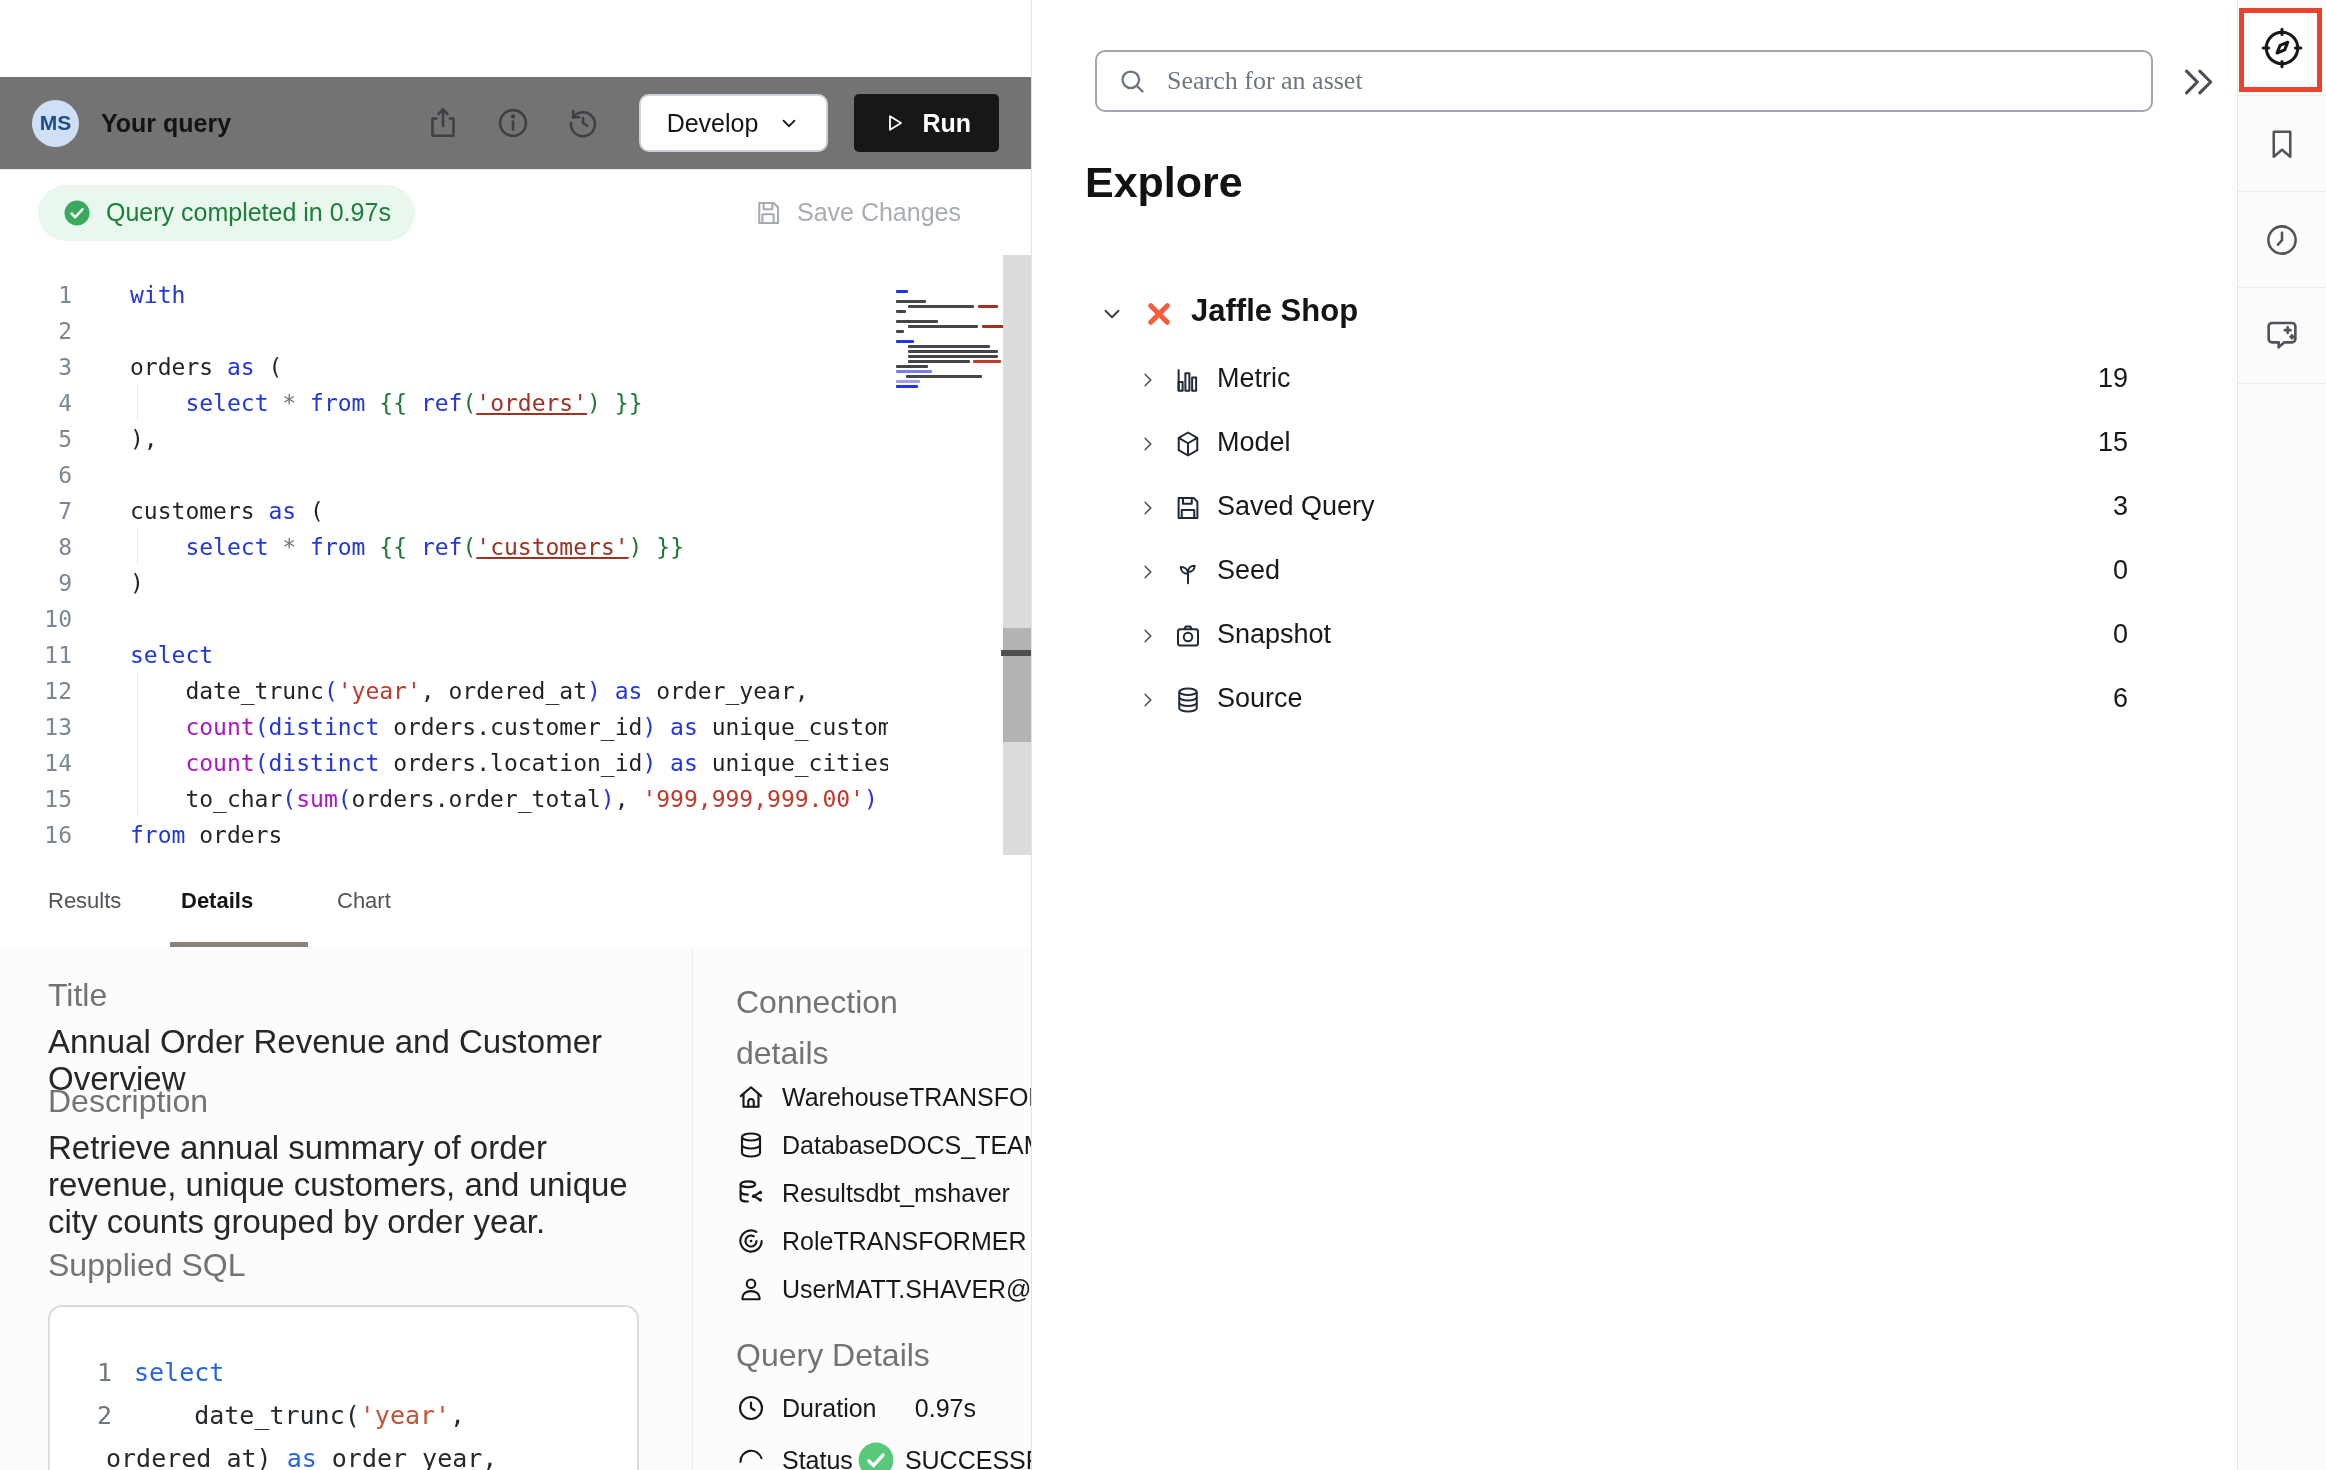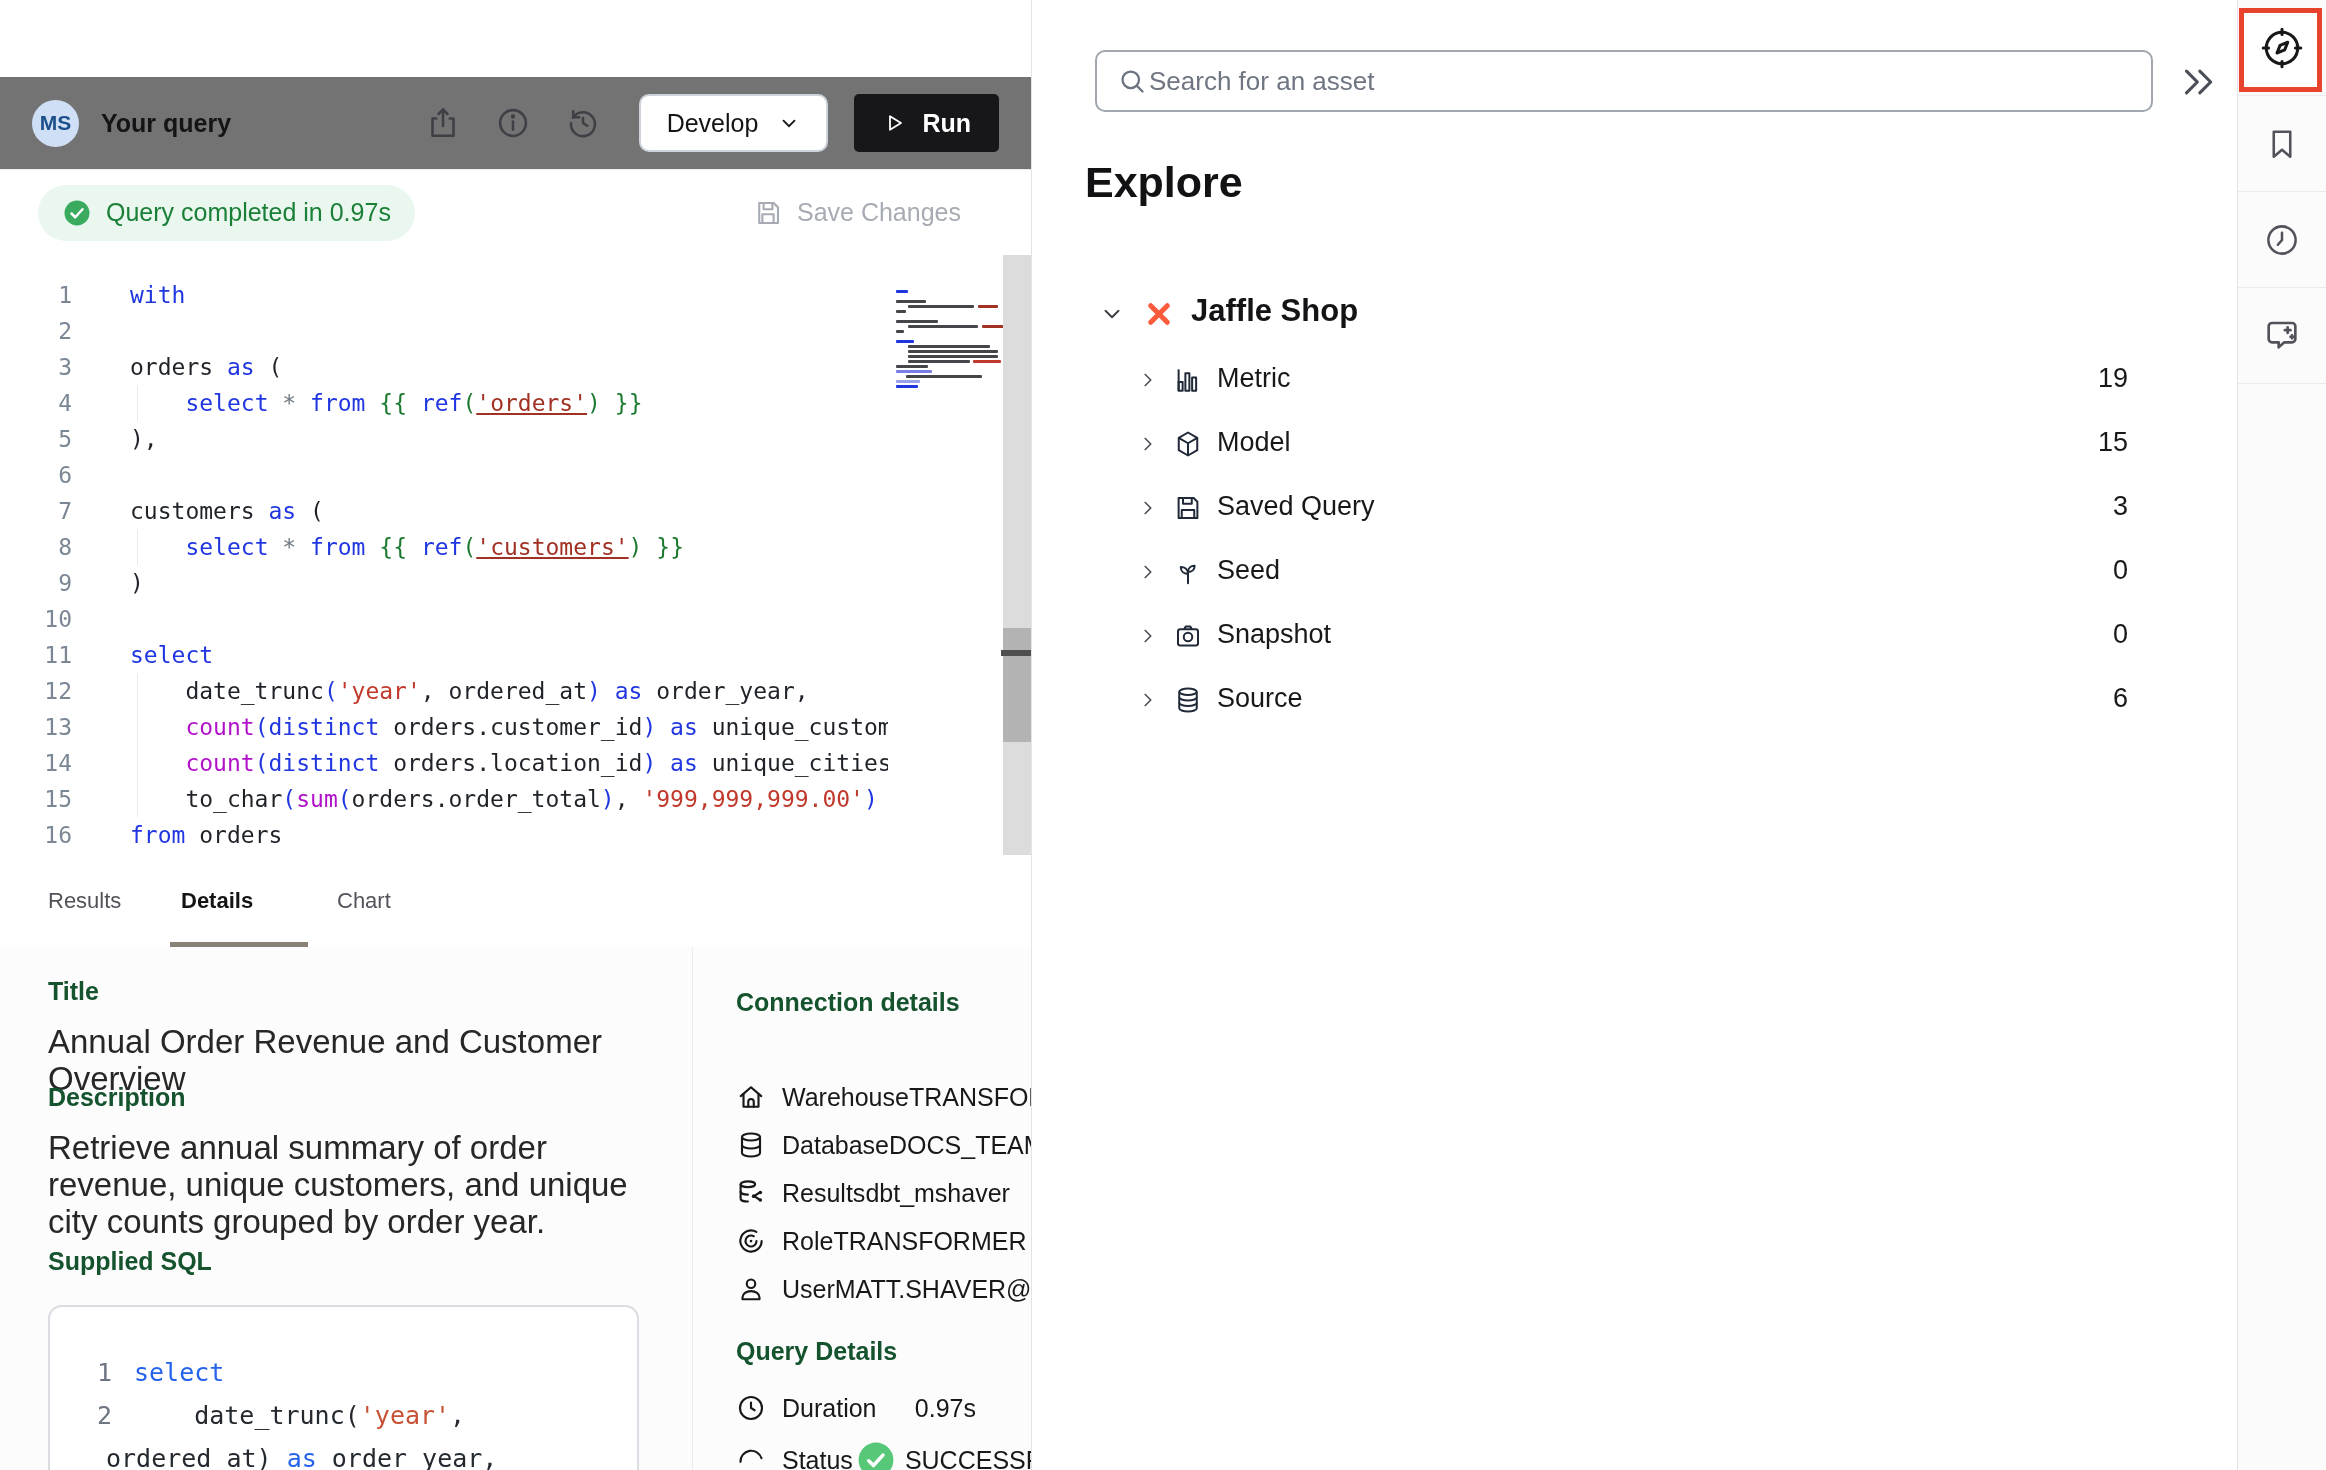--- a/index.html
+++ b/index.html
@@ -47,41 +47,41 @@
   .rtabs{position:absolute;left:0;top:855px;width:100%;height:92px;border-bottom:1px solid #dfe1e4;background:#fff}
   .rtab{position:absolute;top:0;height:92px;display:flex;align-items:center;font-size:22px;cursor:pointer;color:#52525b}
   .rtab.active{color:#141417;font-weight:600}
   .rtab-underline{position:absolute;left:170px;top:87px;width:138px;height:5px;background:#8b8277}
 
   
   .details{position:absolute;left:0;top:947px;width:100%;height:523px;background:#fcfcfd;overflow:hidden}
   .dcol-divider{position:absolute;left:692px;top:0;width:1px;height:523px;background:#ececef}
   .dcol1{position:absolute;left:48px;top:0;width:600px}
   .dcol2{position:absolute;left:736px;top:0;width:296px}
-  .dhead{font-size:25px;font-weight:700;color:#14532d}
+  .dhead{font-size:32px;font-weight:400;color:#737373}
   .dtext{font-size:33px;color:#27272a;line-height:37px}
   .dsql{position:absolute;left:0;top:358px;width:591px;height:280px;border:2px solid #d9dce0;border-radius:14px;background:#fff;box-sizing:border-box;
         font-family:"DejaVu Sans Mono",monospace;font-size:25px;line-height:43px;padding-top:44px;overflow:hidden}
   .dsql-row{display:flex}
   .dsql-num{width:62px;text-align:right;color:#6e7781;flex:none}
   .dsql-num.empty{width:34px}
   .dsql-code{padding-left:22px;white-space:pre;color:#24292f}
   .sk{color:#2563eb}.ss{color:#c75134}
 
   .crow{display:flex;align-items:center;height:48px;white-space:nowrap;overflow:hidden;font-size:25px;color:#18181b}
   .crow .cicon{width:30px;height:30px;margin-right:16px;flex:none;color:#18181b}
   .qd-row{display:flex;align-items:center;height:46px;font-size:25px;color:#18181b;white-space:nowrap}
   .qd-row .cicon{width:30px;height:30px;margin-right:16px;flex:none}
   .check-badge{width:38px;height:38px;margin:0 10px 0 4px;flex:none}
 
   
   .right{position:absolute;left:1033px;top:0;width:1204px;height:1470px;background:#fff}
   .search{position:absolute;left:62px;top:50px;width:1058px;height:62px;border:2px solid #a1a7ae;border-radius:10px;background:#fff;box-sizing:border-box;display:flex;align-items:center;padding:0 20px}
   .search .sicon{width:30px;height:30px;color:#6b7280;flex:none}
-  .search input{border:none;outline:none;flex:1;font-size:26px;font-family:Liberation Sans, sans-serif;color:#ef4444;background:transparent}
+  .search input{border:none;outline:none;flex:1;margin-left:18px;font-size:26px;font-family:Liberation Serif, serif;color:#ef4444;background:transparent}
   .search input::placeholder{color:#6f7682}
   .collapse{position:absolute;left:1146px;top:62px;width:40px;height:40px;color:#4a4f57;cursor:pointer}
   .explore-h{position:absolute;left:52px;top:158px;font-size:43px;font-weight:600;color:#121215}
   .tree{position:absolute;left:0;top:280px;width:1160px}
   .project-row{position:relative;height:68px;cursor:pointer}
   .project-row .chev{position:absolute;left:66px;top:21px;width:26px;height:26px;color:#3f3f46}
   .project-row .plogo{position:absolute;left:108px;top:16px;width:36px;height:36px}
   .project-row .plabel{position:absolute;left:158px;top:13px;font-size:31px;font-weight:600;color:#141417}
   .child-row{position:relative;height:64px;cursor:pointer}
   .child-row .chev{position:absolute;left:104px;top:21px;width:22px;height:22px;color:#52525b}

